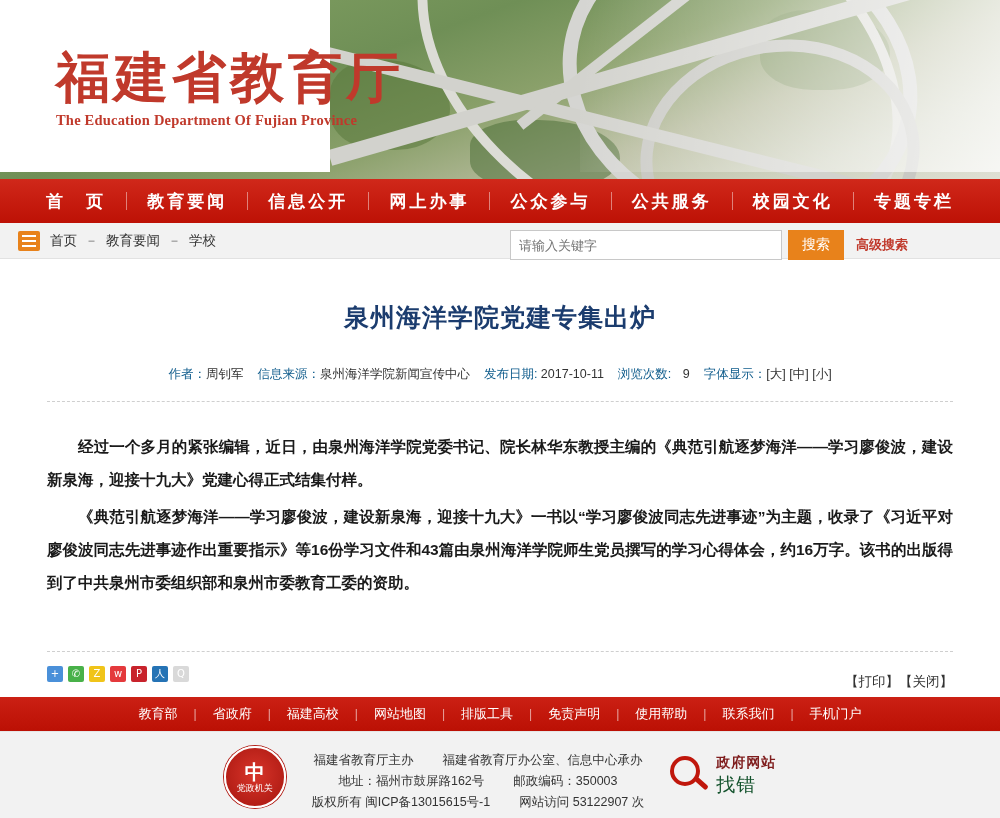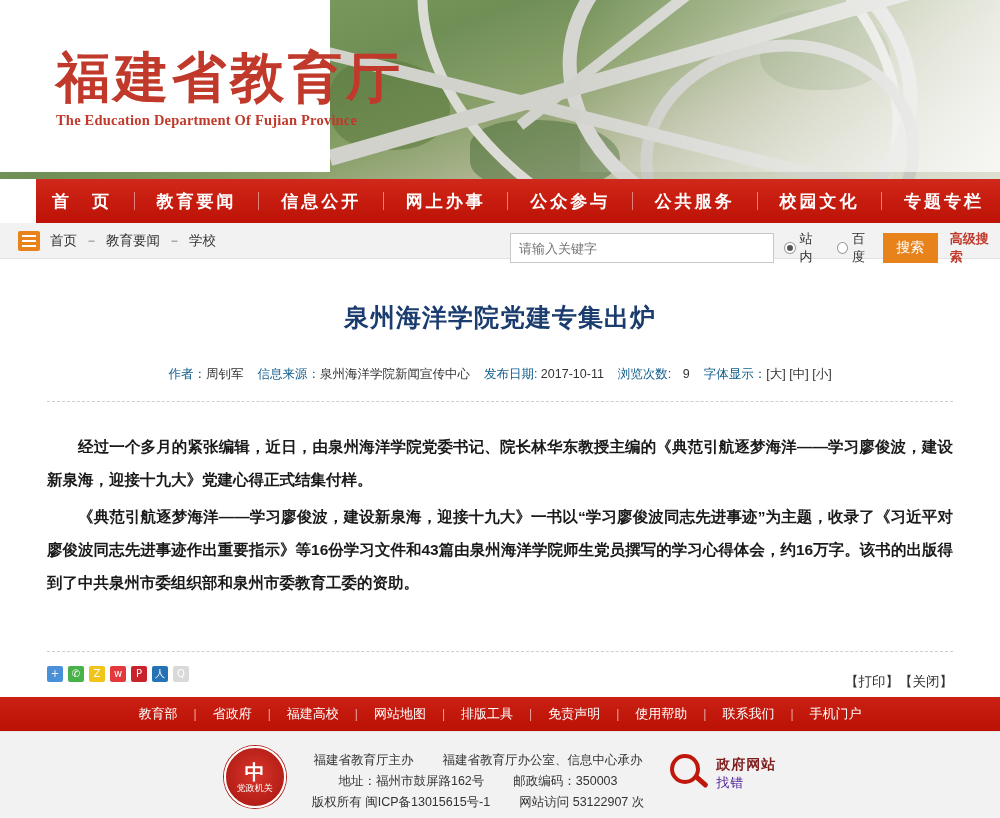--- a/index.html
+++ b/index.html
@@ -88,22 +88,21 @@
   }
 
   
   .nav {
     height: 44px;
     background: #c0170c;
     background: linear-gradient(180deg, #d0281a 0%, #bd1105 100%);
     display: flex;
     align-items: center;
     justify-content: space-between;
-    padding: 0 10px;
-    margin-left: 36px;
+    padding: 0 40px;
   }
   .nav a {
     color: #fff;
     font-size: 17px;
     font-weight: bold;
     text-decoration: none;
     letter-spacing: 3px;
     position: relative;
     padding: 0 6px;
     white-space: nowrap;
@@ -298,21 +297,21 @@
     position: absolute; left: 0; top: 0;
     width: 30px; height: 30px; border-radius: 50%;
     border: 4px solid #c0170c;
   }
   .gov-mag .handle {
     position: absolute; left: 24px; top: 25px;
     width: 15px; height: 5px; background: #c0170c;
     transform: rotate(42deg); border-radius: 2px;
   }
   .gov-txt b { display: block; font-size: 14px; color: #7f1d1d; letter-spacing: 1px; }
-  .gov-txt i { display: block; font-size: 13px; color: #4c1d95; font-style: normal; letter-spacing: 1px; }
+  .gov-txt i { display: block; font-size: 19px; color: #14532d; font-style: normal; letter-spacing: 1px; }
 </style>
 </head>
 <body>
 
 <div class="page">
 
   <div class="banner">
     <div class="patch p1"></div>
     <div class="patch p2"></div>
     <div class="patch p3"></div>
@@ -357,26 +356,20 @@
     <div class="crumb">
       <a href="#" style="color:#333;text-decoration:none">首页</a>
       <span class="sepc">－</span>
       <a href="#" style="color:#333;text-decoration:none">教育要闻</a>
       <span class="sepc">－</span>
       <a href="#" style="color:#333;text-decoration:none">学校</a>
     </div>
 
     <div class="search-right">
       <input class="search-input" type="text" placeholder="请输入关键字" style="">
-      <div class="radio-group">
-        <span class="radio on"></span>
-        <span class="lbl">站内</span>
-        <span class="radio"></span>
-        <span class="lbl" style="margin-right:0">百度</span>
-      </div>
       <button class="search-btn">搜索</button>
       <a class="adv" href="#">高级搜索</a>
     </div>
   </div>
 
   <div class="content">
     <div class="article">
       <div class="title">泉州海洋学院党建专集出炉</div>
 
       <div class="meta">

